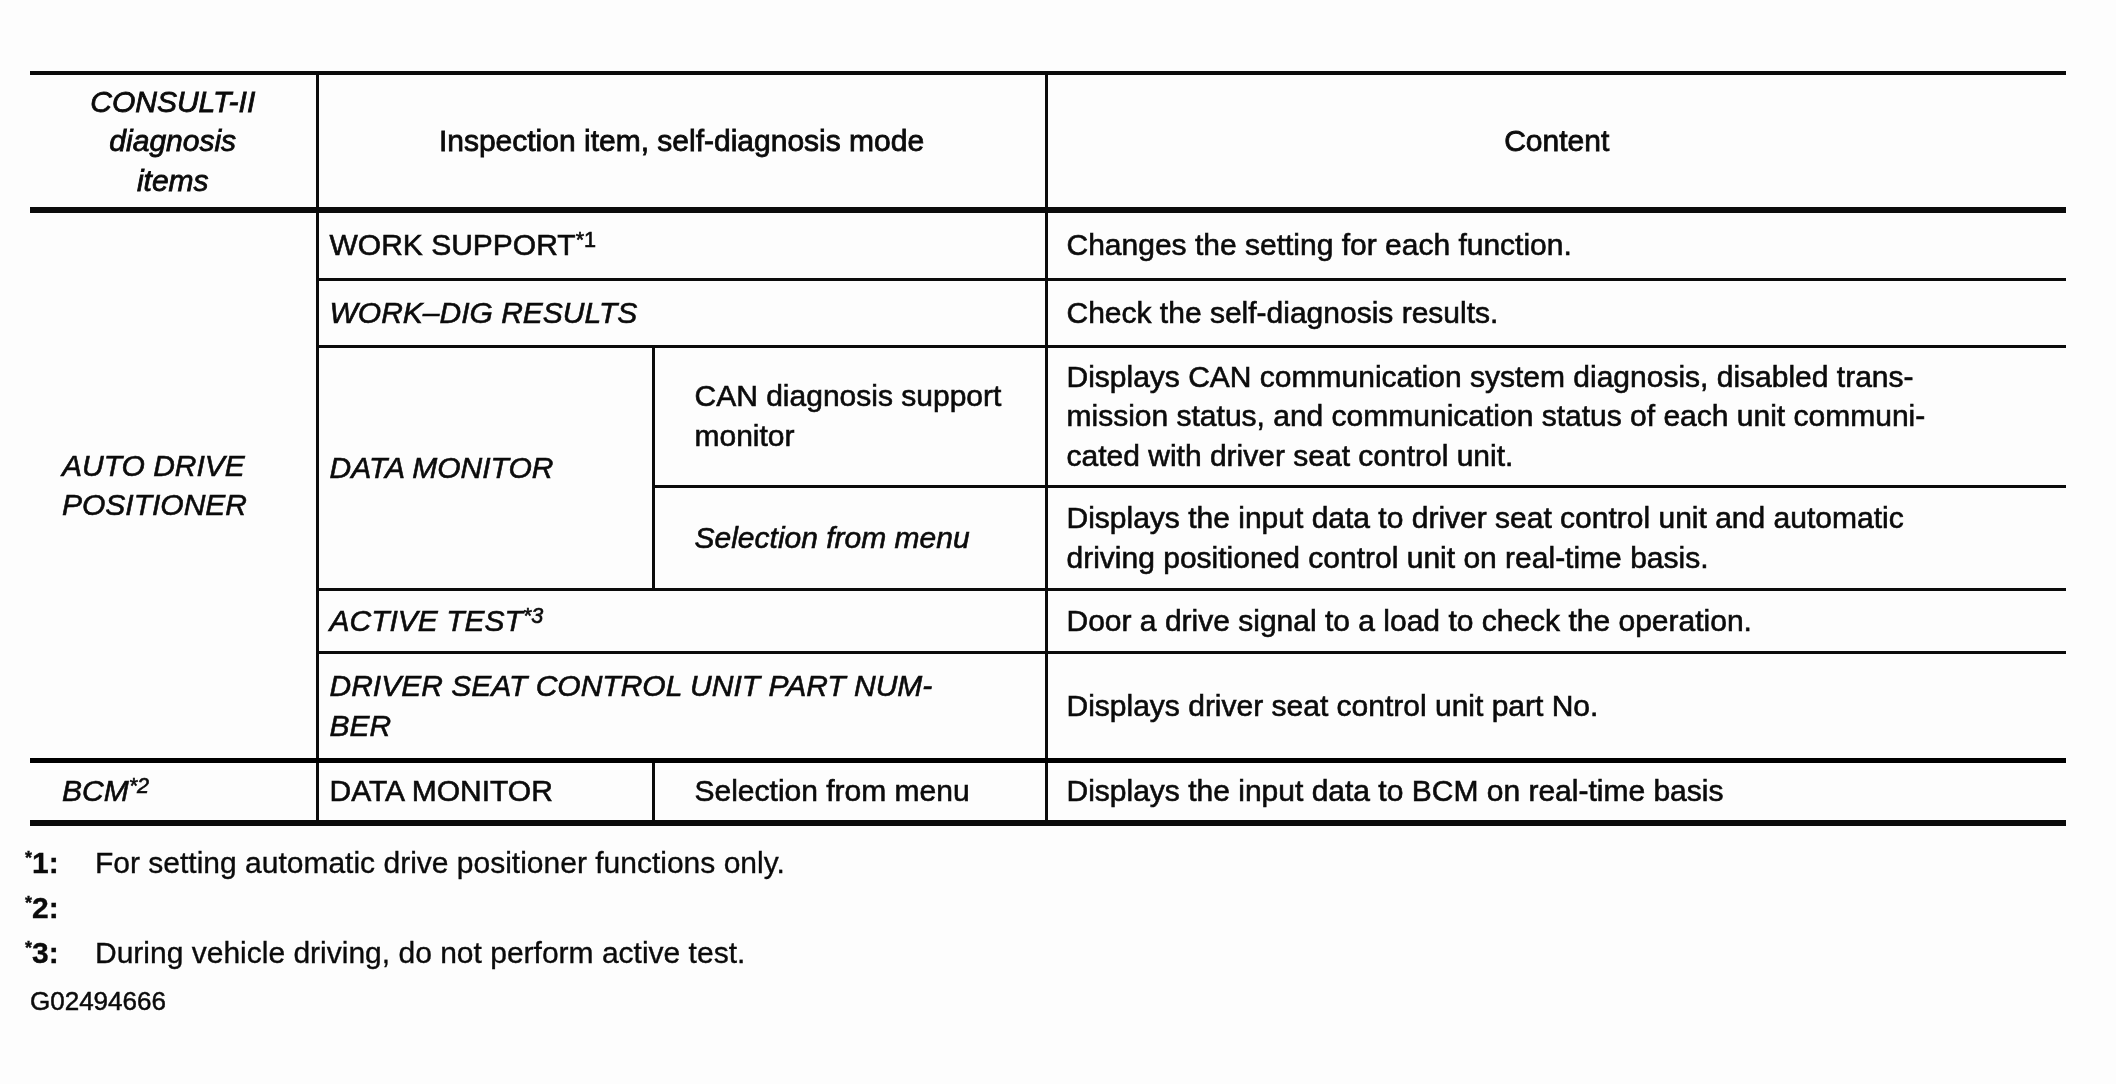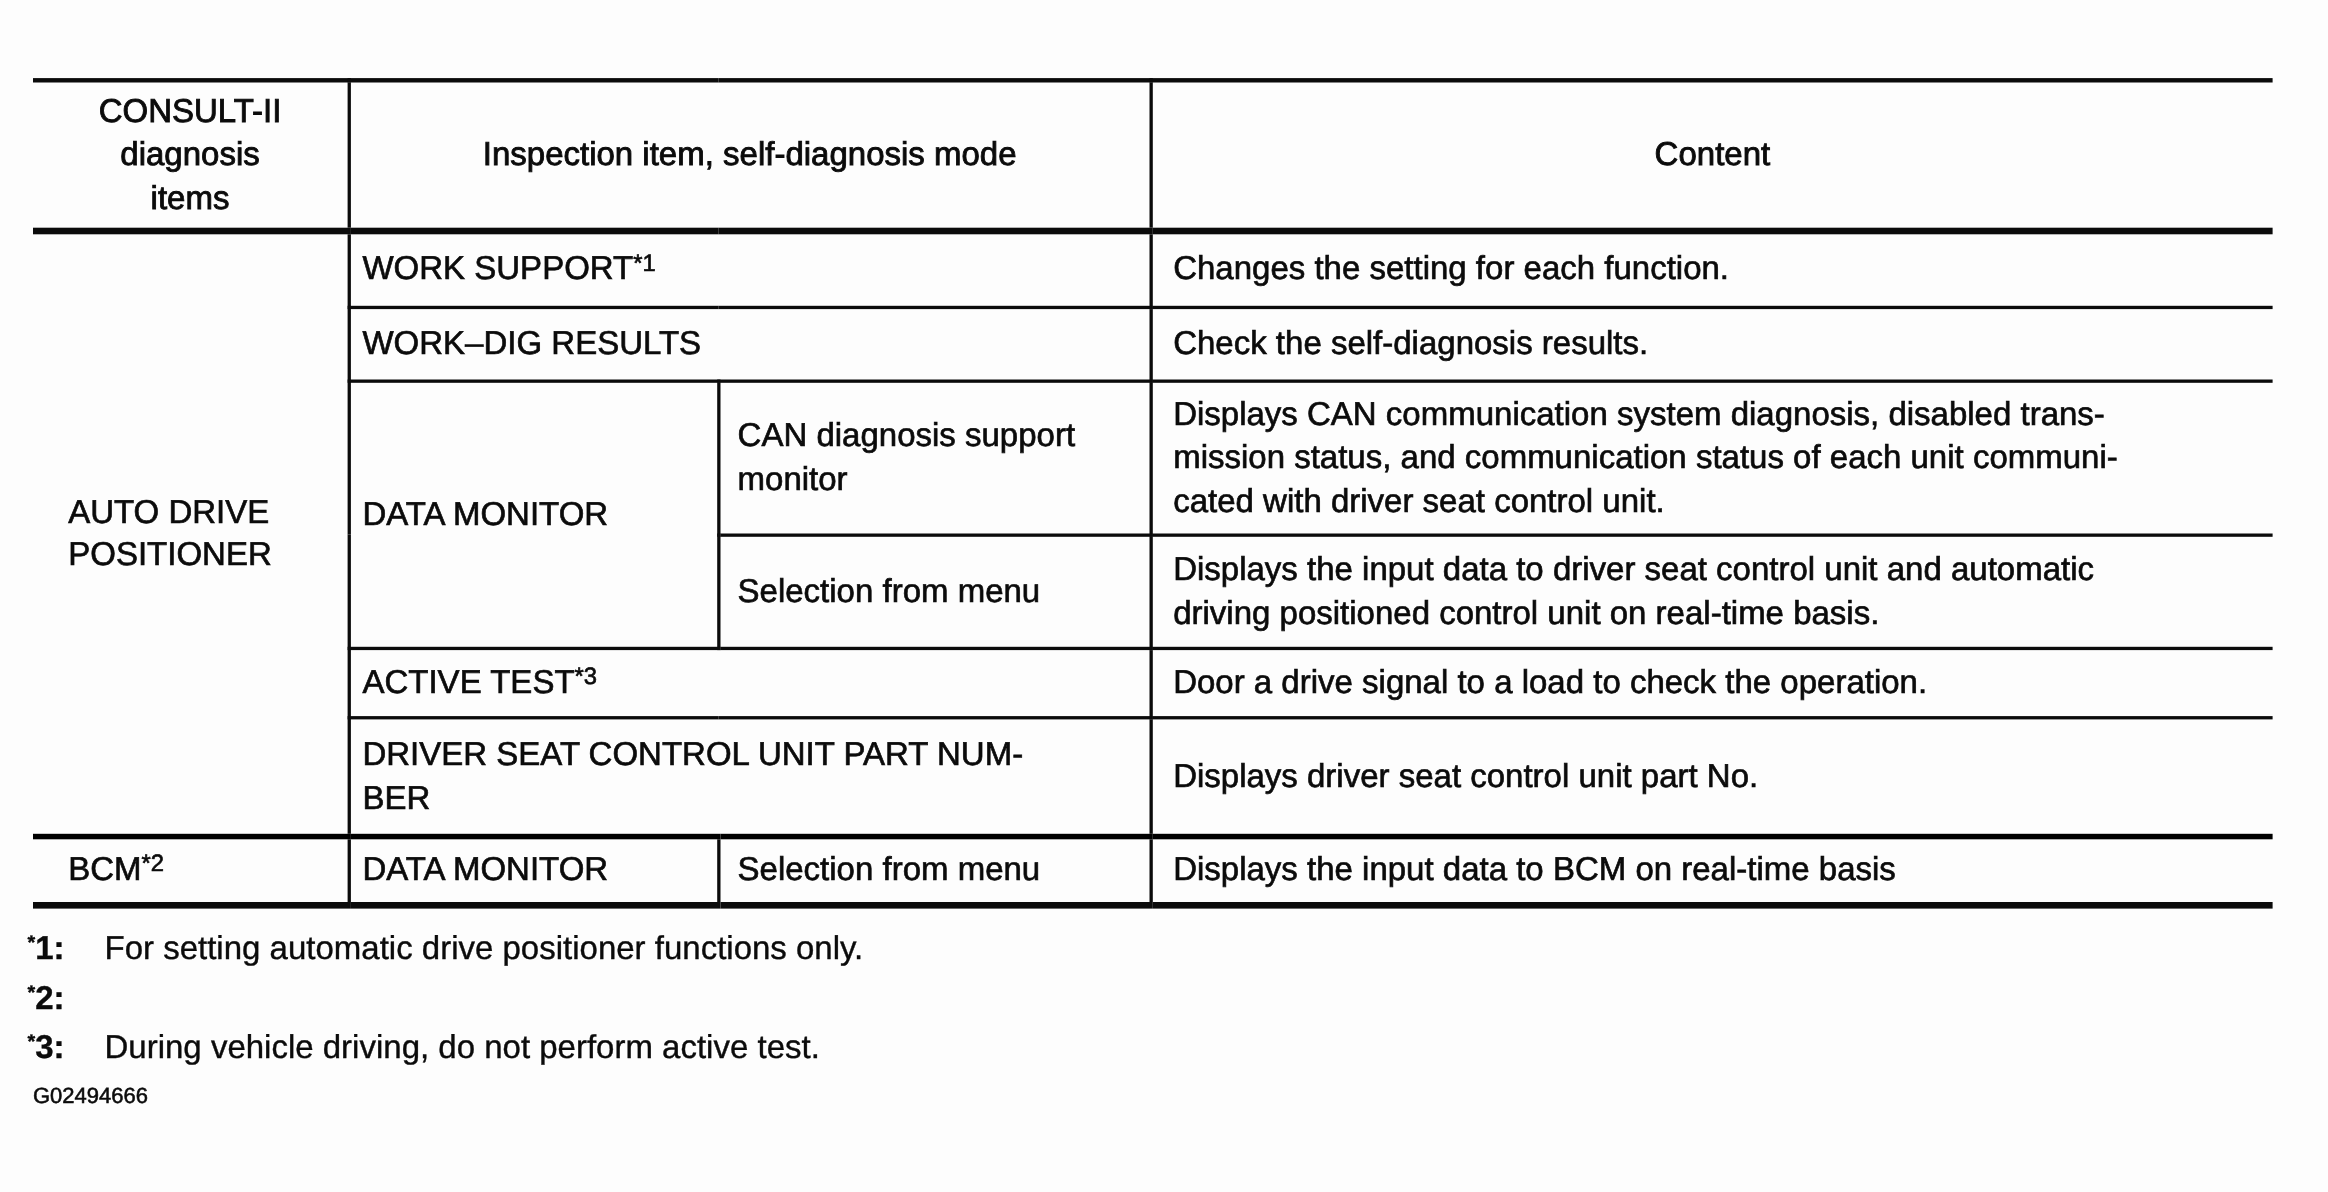--- a/index.html
+++ b/index.html
@@ -23,40 +23,40 @@
     border:3px solid #0b0b0b;
     vertical-align:middle;
     font-size:30px;
     line-height:1.32;
     white-space:pre-line;
     overflow:hidden;
     font-weight:normal;
     -webkit-text-stroke:0.6px #0b0b0b;
   }
   
-  table.diag td:first-child, table.diag th:first-child{border-left:none;}
+  table.diag td:first-child, table.diag th:first-child{border-left:none;font-style:italic;}
   table.diag td:last-child,  table.diag th:last-child{border-right:none;}
 
   tr.head th{border-bottom:6px solid #0b0b0b;text-align:center;-webkit-text-stroke:0.8px #0b0b0b;}
   tr.bcmrow td{border-top:5px solid #000000;border-bottom:6px solid #0b0b0b;}
 
   td.group{text-align:left;padding-left:32px;-webkit-text-stroke:0.8px #0b0b0b;}
   td.item{padding-left:11px;-webkit-text-stroke:0.8px #0b0b0b;}
-  td.mode{padding-left:16px;}
+  td.mode{padding-left:40px;}
   td.content{padding-left:19px;padding-right:14px;font-size:29px;}
 
   sup{font-size:0.72em;vertical-align:8px;letter-spacing:0;}
 
   .footnotes{position:absolute;left:25px;top:846px;}
   .fn{display:flex;align-items:baseline;height:45px;font-size:30px;-webkit-text-stroke:0.35px #0b0b0b;}
   .fn .fnm{width:70px;flex:0 0 70px;font-weight:bold;}
   .fn .fnm sup{font-size:0.6em;vertical-align:9px;}
   .fn .fnt{white-space:nowrap;}
 
-  .figid{position:absolute;left:30px;top:986px;font-size:20px;-webkit-text-stroke:0.5px #0b0b0b;}
+  .figid{position:absolute;left:30px;top:986px;font-size:26px;-webkit-text-stroke:0.5px #0b0b0b;}
 </style>
 </head>
 <body>
 
 <div class="page">
 
   <table class="diag">
     <colgroup>
       <col style="width:287px">
       <col style="width:336px">

